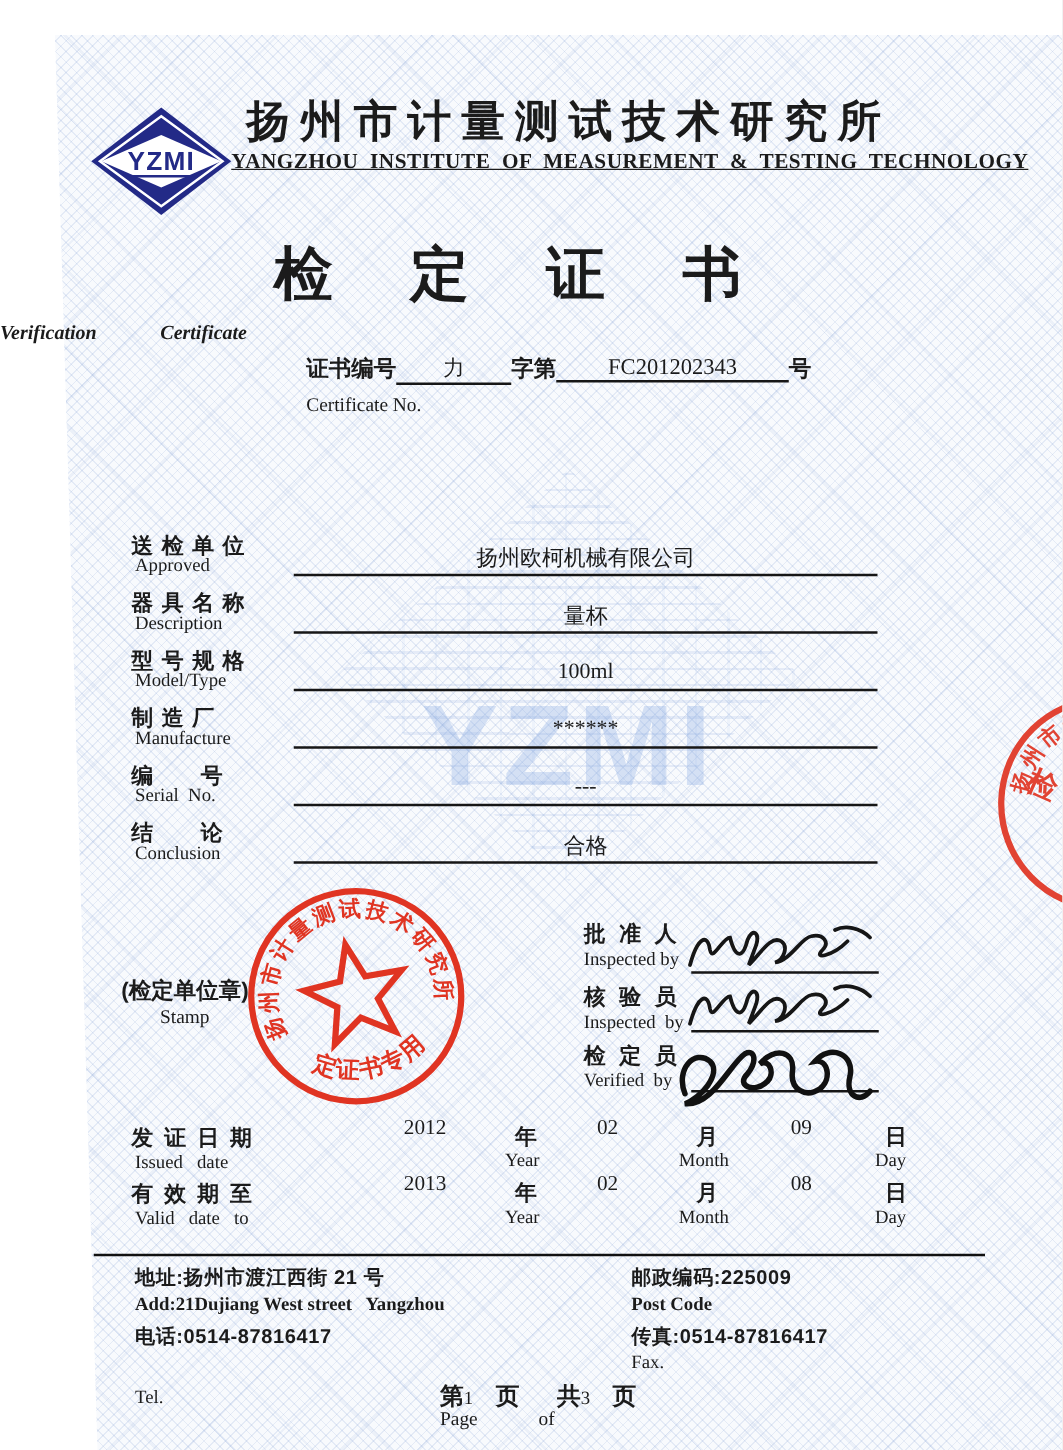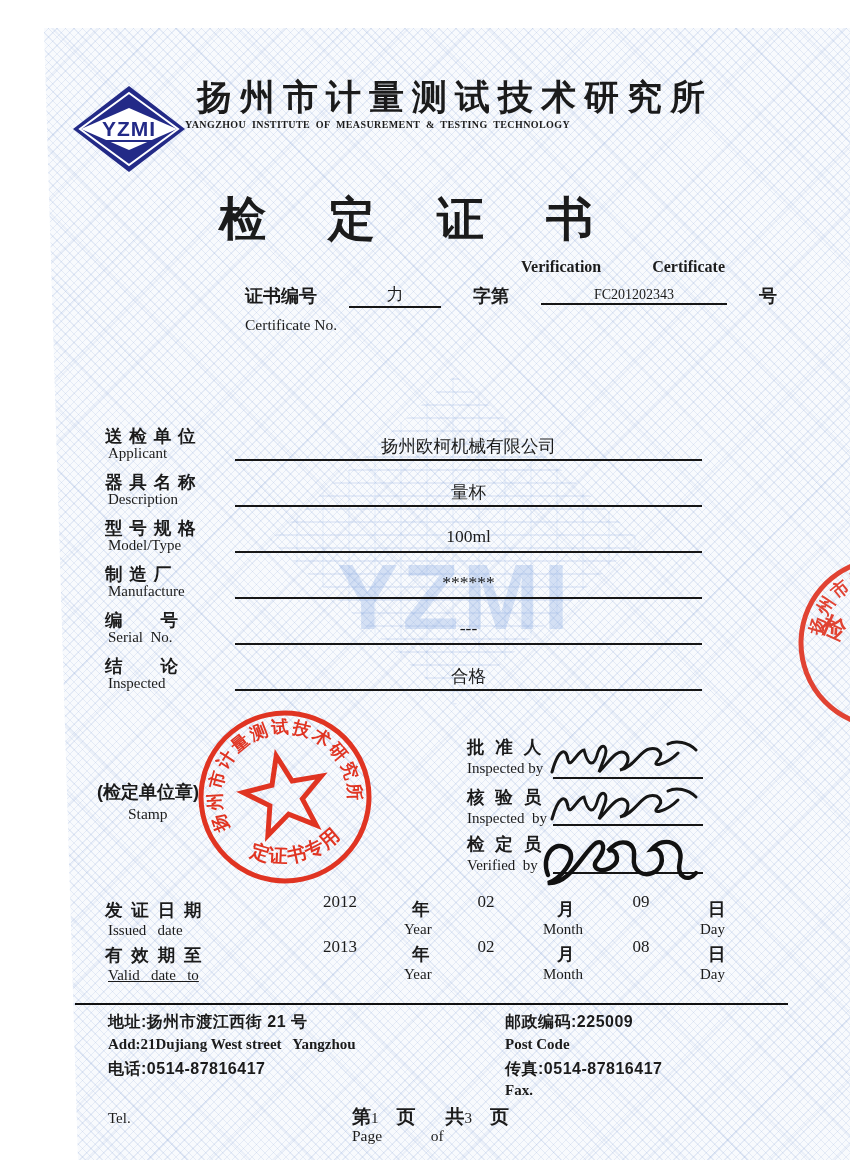--- a/index.html
+++ b/index.html
@@ -55,41 +55,41 @@
   <div id="watermark-letters">YZMI</div>
 
   <svg class="abs" style="left:72px;top:85px;" width="114" height="88" viewBox="0 0 114 88">
     <polygon points="57,1 113,44 57,87 1,44" fill="#232a87"></polygon>
     <polygon points="57,8 106,44 57,80 8,44" fill="none" stroke="#ffffff" stroke-width="2"></polygon>
     <polygon points="9,44 57,23 105,44 57,65" fill="#ffffff"></polygon>
     <text x="57" y="51" text-anchor="middle" font-size="21" font-weight="bold" font-family="Liberation Sans, sans-serif" fill="#232a87" letter-spacing="1">YZMI</text>
     <line x1="28" y1="56" x2="86" y2="56" stroke="#232a87" stroke-width="2"></line>
   </svg>
   <div class="abs cn-b" style="left:195px;top:74px;width:520px;text-align:center;font-size:35px;letter-spacing:8px;">扬州市计量测试技术研究所</div>
-  <div class="abs en-sb pre" style="left:185px;top:119px;width:545px;text-align:left;font-size:10px;letter-spacing:.4px;">YANGZHOU  INSTITUTE  OF  MEASUREMENT  &amp;  TESTING  TECHNOLOGY</div>
+  <div class="abs en-sb pre" style="left:185px;top:119px;width:545px;text-align:left;font-size:17px;letter-spacing:.4px;text-decoration:underline;">YANGZHOU  INSTITUTE  OF  MEASUREMENT  &amp;  TESTING  TECHNOLOGY</div>
 
   <div class="abs cn-b" style="left:0;top:188px;width:850px;text-align:center;font-size:47px;letter-spacing:62px;padding-left:24px;box-sizing:border-box;">检定证书</div>
-  <div class="abs" style="left:0;top:258px;width:725px;text-align:right;font-size:16px;">
+  <div class="abs" style="left:0;top:258px;width:725px;text-align:left;font-size:16px;font-style:italic;">
     <span class="en-sb">Verification</span>
     <span style="display:inline-block;width:42px;"></span>
     <span class="en-sb">Certificate</span>
   </div>
 
-  <div class="abs" style="left:245px;top:283px;display:flex;align-items:center;font-size:18px;gap:32px;">
+  <div class="abs" style="left:245px;top:283px;display:flex;align-items:flex-start;font-size:18px;">
     <span class="cn-b">证书编号</span>
     <span class="u-line en-s" style="display:inline-block;width:92px;text-align:center;font-size:17px;">力</span>
     <span class="cn-b">字第</span>
-    <span class="u-line en-s" style="display:inline-block;width:186px;text-align:center;font-size:14px;">FC201202343</span>
+    <span class="u-line en-s" style="display:inline-block;width:186px;text-align:center;font-size:18px;">FC201202343</span>
     <span class="cn-b">号</span>
   </div>
   <div class="abs en-s" style="left:245px;top:316px;font-size:15.5px;">Certificate No.</div>
 
   <div class="field-row" style="top:424px;">
     <span class="field-label-cn">送 检 单 位</span>
-    <span class="field-label-en en-s">Applicant</span>
+    <span class="field-label-en en-s">Approved</span>
     <span class="field-value-line">扬州欧柯机械有限公司</span>
   </div>
   <div class="field-row" style="top:470px;">
     <span class="field-label-cn">器 具 名 称</span>
     <span class="field-label-en en-s">Description</span>
     <span class="field-value-line">量杯</span>
   </div>
   <div class="field-row" style="top:516px;">
     <span class="field-label-cn">型 号 规 格</span>
     <span class="field-label-en en-s">Model/Type</span>
@@ -100,21 +100,21 @@
     <span class="field-label-en en-s">Manufacture</span>
     <span class="field-value-line">******</span>
   </div>
   <div class="field-row" style="top:608px;">
     <span class="field-label-cn">编　　号</span>
     <span class="field-label-en en-s pre">Serial  No.</span>
     <span class="field-value-line">---</span>
   </div>
   <div class="field-row" style="top:654px;">
     <span class="field-label-cn">结　　论</span>
-    <span class="field-label-en en-s">Inspected</span>
+    <span class="field-label-en en-s">Conclusion</span>
     <span class="field-value-line">合格</span>
   </div>
 
   <div class="abs cn-b" style="left:97px;top:780px;font-size:18px;">(检定单位章)</div>
   <div class="abs en-s" style="left:128px;top:805px;font-size:15.5px;">Stamp</div>
 
   <svg class="abs" style="left:190px;top:702px;transform:rotate(-12deg);" width="190" height="190" viewBox="0 0 190 190">
     <defs>
       <path id="arcTop" d="M34.9,116.9 A64,64 0 1 1 155.1,116.9"></path>
       <path id="arcBot" d="M41,139 A80,80 0 0 0 149,139"></path>
@@ -167,42 +167,42 @@
   <div class="abs date-cn" style="left:412px;top:897px;">年</div>
   <div class="abs date-en" style="left:404px;top:921px;">Year</div>
   <div class="abs date-val" style="left:466px;top:892px;width:40px;text-align:center;">02</div>
   <div class="abs date-cn" style="left:557px;top:897px;">月</div>
   <div class="abs date-en" style="left:543px;top:921px;">Month</div>
   <div class="abs date-val" style="left:621px;top:892px;width:40px;text-align:center;">09</div>
   <div class="abs date-cn" style="left:708px;top:897px;">日</div>
   <div class="abs date-en" style="left:700px;top:921px;">Day</div>
 
   <div class="abs cn-b" style="left:105px;top:943px;font-size:17.5px;letter-spacing:2px;white-space:pre;">有 效 期 至</div>
-  <div class="abs date-en pre" style="left:108px;top:967px;text-decoration:underline;">Valid   date   to</div>
+  <div class="abs date-en pre" style="left:108px;top:967px;">Valid   date   to</div>
   <div class="abs date-val" style="left:310px;top:937px;width:60px;text-align:center;">2013</div>
   <div class="abs date-cn" style="left:412px;top:942px;">年</div>
   <div class="abs date-en" style="left:404px;top:966px;">Year</div>
   <div class="abs date-val" style="left:466px;top:937px;width:40px;text-align:center;">02</div>
   <div class="abs date-cn" style="left:557px;top:942px;">月</div>
   <div class="abs date-en" style="left:543px;top:966px;">Month</div>
   <div class="abs date-val" style="left:621px;top:937px;width:40px;text-align:center;">08</div>
   <div class="abs date-cn" style="left:708px;top:942px;">日</div>
   <div class="abs date-en" style="left:700px;top:966px;">Day</div>
 
   <div class="abs" style="left:75px;top:1003px;width:713px;height:0;border-top:2.6px solid #111;"></div>
 
   <div class="abs foot-cn" style="left:108px;top:1012px;">地址:扬州市渡江西街 21 号</div>
   <div class="abs foot-en" style="left:108px;top:1036px;">Add:21Dujiang West street   Yangzhou</div>
   <div class="abs foot-cn" style="left:108px;top:1059px;">电话:0514-87816417</div>
   <div class="abs foot-en-plain" style="left:108px;top:1082px;margin-top:28px;">Tel.</div>
 
   <div class="abs foot-cn" style="left:505px;top:1012px;">邮政编码:225009</div>
   <div class="abs foot-en" style="left:505px;top:1036px;">Post Code</div>
   <div class="abs foot-cn" style="left:505px;top:1059px;">传真:0514-87816417</div>
-  <div class="abs foot-en-plain" style="left:505px;top:1082px;font-weight:bold;">Fax.</div>
+  <div class="abs foot-en-plain" style="left:505px;top:1082px;">Fax.</div>
 
   <div class="abs" style="left:352px;top:1104px;display:flex;align-items:baseline;font-size:19px;">
     <span class="cn-b">第</span>
     <span class="en-s" style="font-size:15px;">1</span>
     <span class="cn-b" style="margin-left:18px;">页</span>
     <span class="cn-b" style="margin-left:30px;">共</span>
     <span class="en-s" style="font-size:15px;">3</span>
     <span class="cn-b" style="margin-left:18px;">页</span>
   </div>
   <div class="abs" style="left:352px;top:1127px;font-size:15.5px;">

